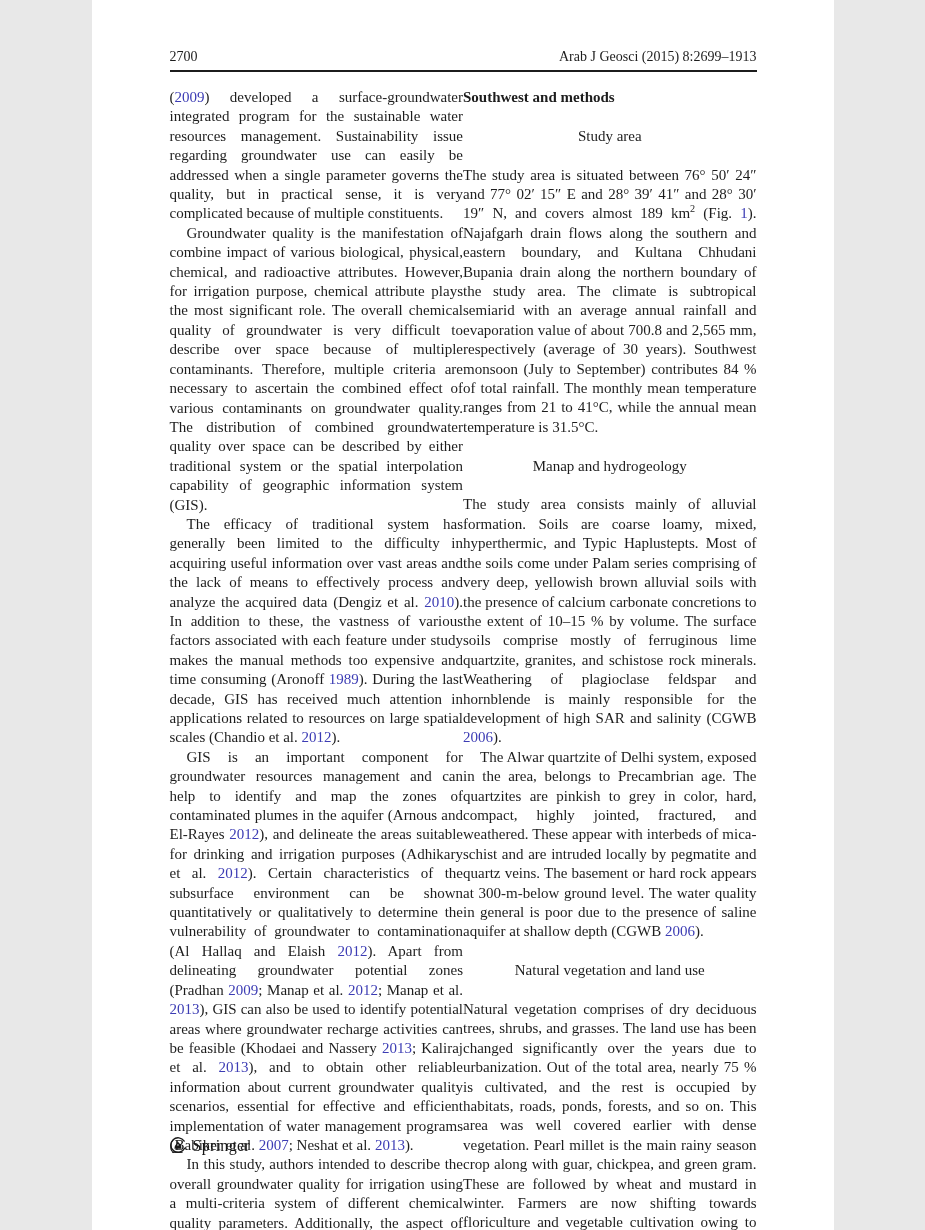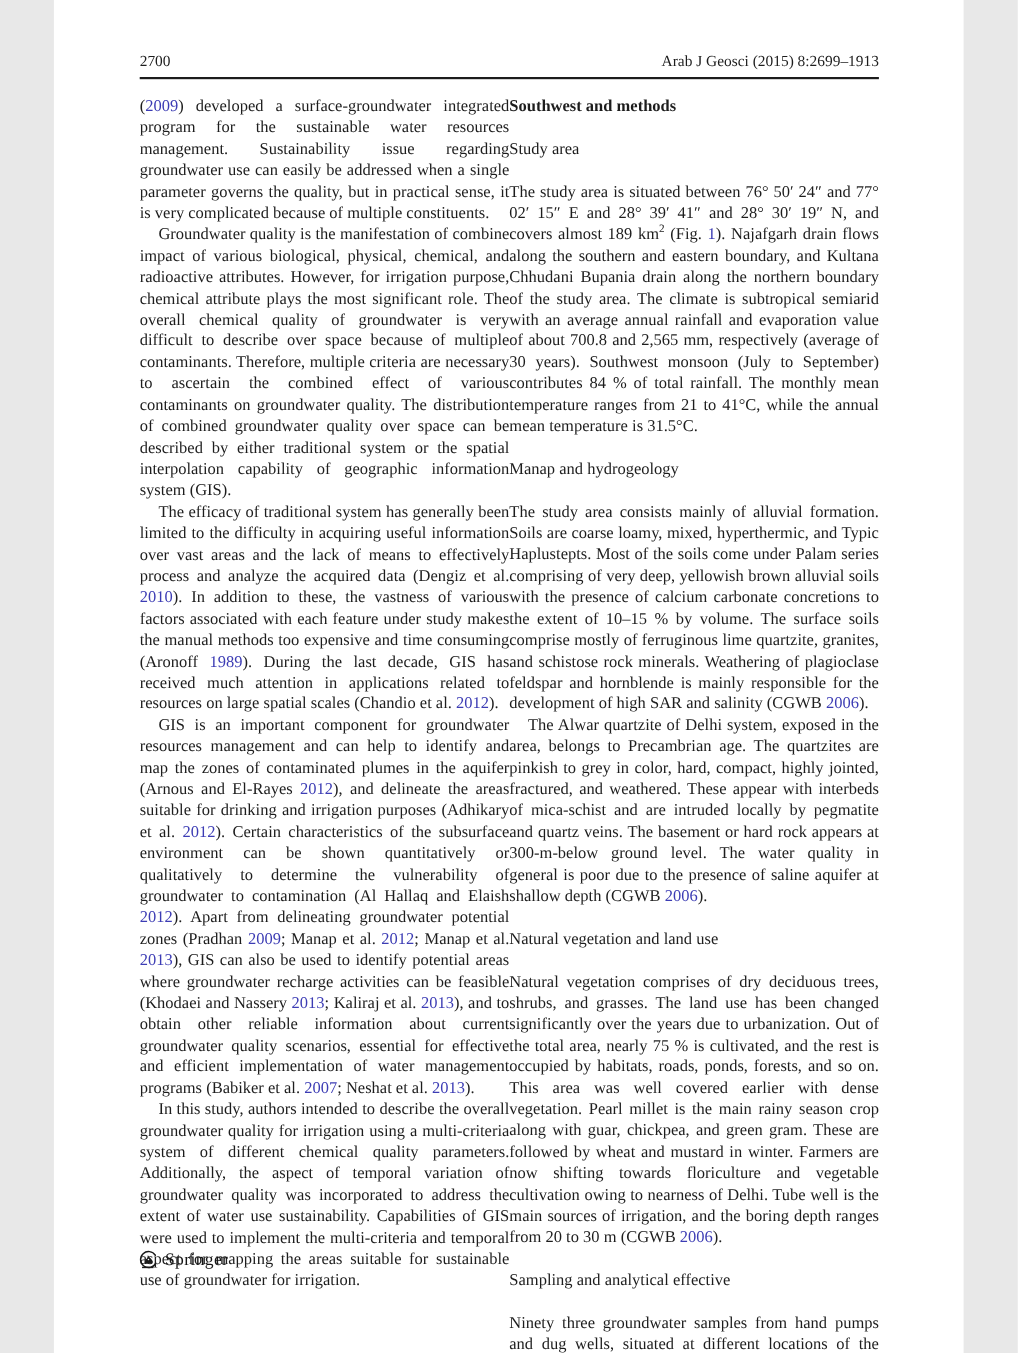--- a/index.html
+++ b/index.html
@@ -1,18 +1,18 @@
 <!DOCTYPE html>
 <html style="--link-color: #3c3cb4;"><head>
 <meta charset="utf-8">
 <style>
   html, body { margin: 0; padding: 0; background: #e8e8e8; }
   .page {
     position: relative;
-    width: 827px;
+    width: 742px;
     height: 1230px;
     margin: 0 auto;
     background: #ffffff;
     font-family: "Liberation Serif", "DejaVu Serif", serif;
     color: #1d1d1d;
     overflow: hidden;
   }
   .page-header {
     position: absolute;
     left: 78px; right: 77px; top: 49px;
@@ -45,20 +45,21 @@
     font-size: 15px;
     line-height: 19.4px;
     font-weight: bold;
     margin: 0 0 19.4px 0;
   }
   .col .h2 {
     font-size: 15px;
     line-height: 19.4px;
     font-weight: normal;
     margin: 19.4px 0;
+    text-align: center;
   }
   .col .h1:first-child, .col .h2:first-child { margin-top: 0; }
   .para + .h2 { margin-top: 19.4px; }
   span.link { color: var(--link-color, #3c3cb4); cursor: pointer; }
   span.it { }
   span.sup { vertical-align: super; font-size: 0.68em; line-height: 0; }
   .page-footer {
     position: absolute;
     left: 76px; top: 1136px;
     display: flex;

